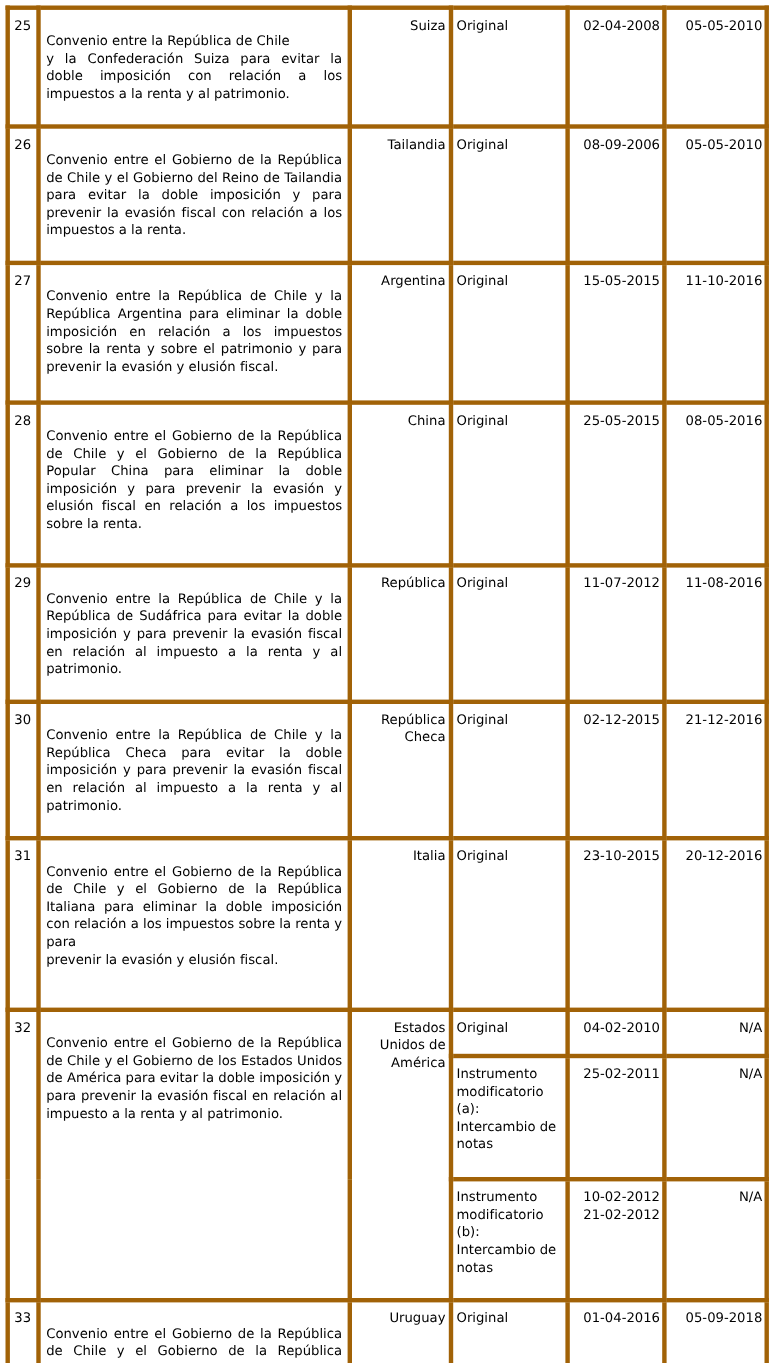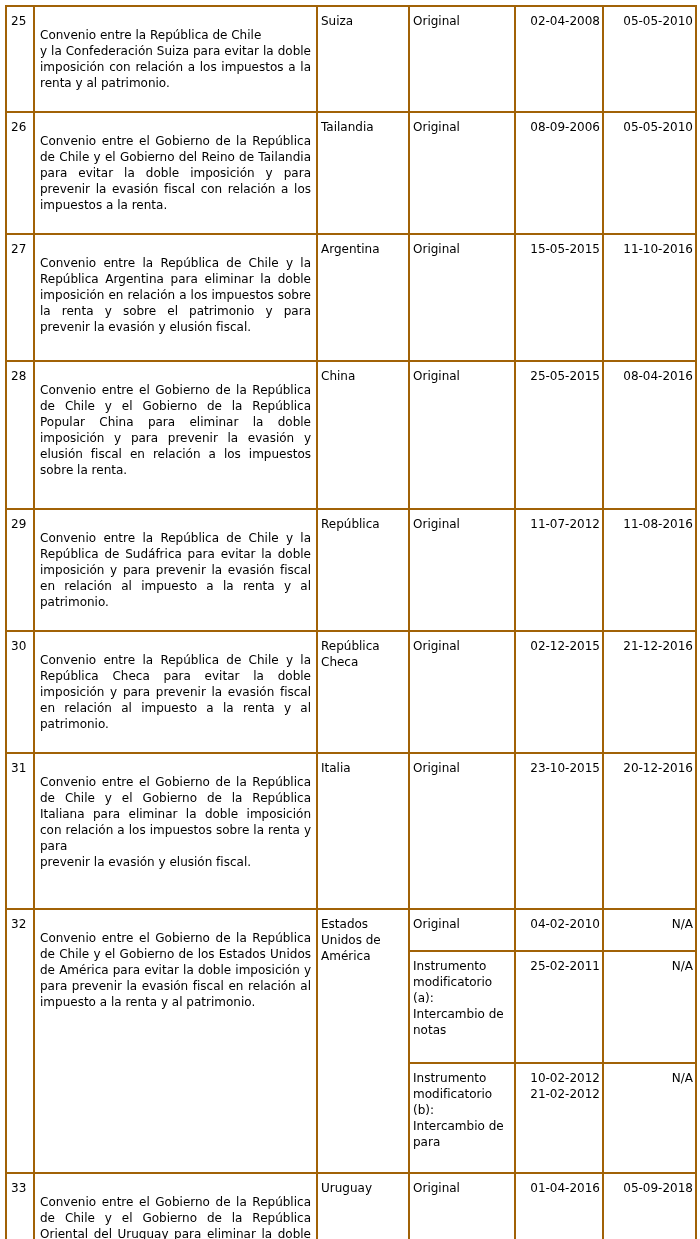--- a/index.html
+++ b/index.html
@@ -14,37 +14,37 @@
   .page {
     width: 700px;
     padding: 5px;
   }
   table.treaty-table {
     border-collapse: collapse;
     width: 690px;
     table-layout: fixed;
   }
   td {
-    border: 2px solid #a16207;
+    border: 4px solid #a16207;
     vertical-align: top;
     padding: 6px 4px;
     line-height: 16px;
     overflow: hidden;
   }
   td.num {
     text-align: left;
     padding: 6px 2px 6px 4px;
   }
   td.desc {
     text-align: justify;
     white-space: pre-line;
     padding: 20px 5px;
   }
   td.country {
-    text-align: left;
+    text-align: right;
     white-space: pre-line;
     padding: 6px 3px;
   }
   td.type {
     text-align: left;
     white-space: pre-line;
     padding: 6px 3px;
   }
   td.date {
     text-align: right;
@@ -94,21 +94,21 @@
         <td class="date">15-05-2015</td>
         <td class="date">11-10-2016</td>
       </tr>
 
       <tr style="height:148px">
         <td class="num">28</td>
         <td class="desc">Convenio entre el Gobierno de la República de Chile y el Gobierno de la República Popular China para eliminar la doble imposición y para prevenir la evasión y elusión fiscal en relación a los impuestos sobre la renta.</td>
         <td class="country">China</td>
         <td class="type">Original</td>
         <td class="date">25-05-2015</td>
-        <td class="date">08-04-2016</td>
+        <td class="date">08-05-2016</td>
       </tr>
 
       <tr style="height:98px">
         <td class="num">29</td>
         <td class="desc">Convenio entre la República de Chile y la República de Sudáfrica para evitar la doble imposición y para prevenir la evasión fiscal en relación al impuesto a la renta y al patrimonio.</td>
         <td class="country">República</td>
         <td class="type">Original</td>
         <td class="date">11-07-2012</td>
         <td class="date">11-08-2016</td>
       </tr>
@@ -141,21 +141,21 @@
         <td class="date">N/A</td>
       </tr>
       <tr style="height:112px">
         <td class="type">Instrumento modificatorio (a):
 Intercambio de notas</td>
         <td class="date">25-02-2011</td>
         <td class="date">N/A</td>
       </tr>
       <tr style="height:110px">
         <td class="type">Instrumento modificatorio (b):
-Intercambio de para</td>
+Intercambio de notas</td>
         <td class="date">10-02-2012
 21-02-2012</td>
         <td class="date">N/A</td>
       </tr>
 
       <tr style="height:98px">
         <td class="num">33</td>
         <td class="desc">Convenio entre el Gobierno de la República de Chile y el Gobierno de la República Oriental del Uruguay para eliminar la doble imposición con relación a los impuestos sobre la renta y sobre el patrimonio y para prevenir la evasión y elusión fiscal.</td>
         <td class="country">Uruguay</td>
         <td class="type">Original</td>

